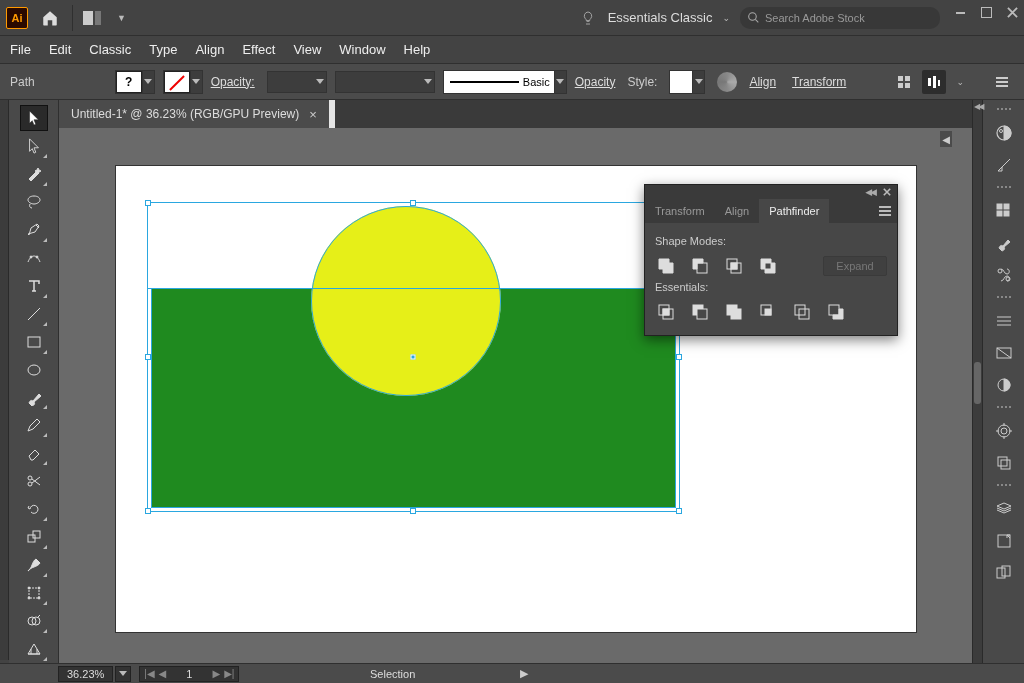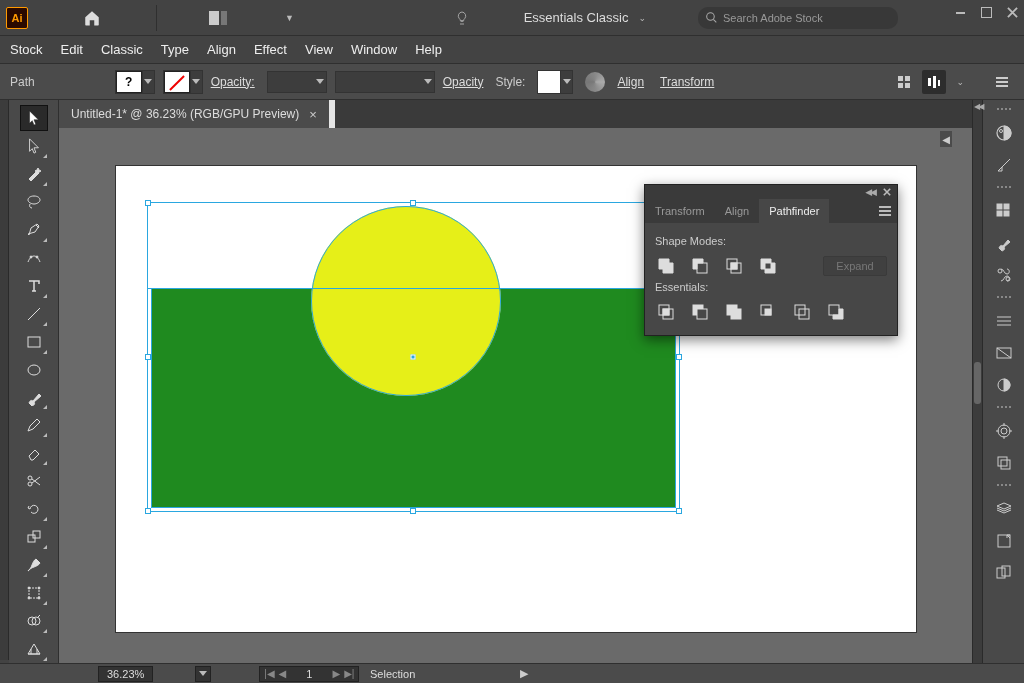--- a/index.html
+++ b/index.html
@@ -1,18 +1,18 @@
 <!DOCTYPE html>
 <html><head>
 <meta charset="utf-8">
 <style>
   * { box-sizing: border-box; margin: 0; padding: 0; font-family: "Segoe UI", Arial, sans-serif; user-select:none; }
   body { background:#434343; width:1024px; height:683px; overflow:hidden; color:#ccc; font-size:12px; position:relative;}
   
-  .titlebar { height:36px; background:#434343; display:flex; align-items:center; padding:0 6px; border-bottom:1px solid #2f2f2f;gap:42px;}
+  .titlebar { height:36px; background:#434343; display:flex; align-items:center; padding:0 6px; border-bottom:1px solid #2f2f2f;}
   .ai-logo { width:22px; height:22px; background:#2a0a00; border:1px solid #ff9a00; display:flex; align-items:center;justify-content:center; color:#ff9a00; font-weight:bold; font-size:11px; border-radius:2px;}
   .home-icon { margin-left:10px; width:24px;height:24px; display:flex;align-items:center;justify-content:center;}
   .home-icon svg{fill:#ddd;}
   .titlebar .divider { width:1px; height:26px; background:#2f2f2f; margin:0 10px;}
   .layout-switch { width:30px;height:20px; display:flex; align-items:center; gap:2px;}
   .layout-switch .ls1{width:10px;height:14px;background:#ccc;}
   .layout-switch .ls2{width:6px;height:14px;background:#777;}
   .chev { margin-left:4px; font-size:9px; color:#bbb;}
   .titlebar .spacer{flex:1;}
   .tip-icon{width:16px;height:16px;margin-right:12px;}
@@ -103,21 +103,21 @@
   .panel .menu span{width:12px;height:2px;background:#bbb;box-shadow:0 -4px 0 #bbb,0 4px 0 #bbb;}
   .panel .body{padding:8px 10px 12px;}
   .panel .lbl{color:#ccc;margin:4px 0 8px;}
   .icon-row{display:flex;gap:12px;align-items:center;}
   .pf-ico{width:22px;height:22px;}
   .pf-ico svg{fill:#ddd;stroke:#ddd;}
   .expand-btn{margin-left:auto;width:64px;height:20px;border:1px solid #3a3a3a;background:#404040;color:#777;display:flex;align-items:center;justify-content:center;font-size:11px;border-radius:2px;}
   .row2{margin-top:10px;}
 
   
-  .status{height:20px;background:#4b4b4b;border-top:1px solid #2f2f2f;display:flex;align-items:center;padding:0 8px;font-size:11px;color:#ddd;position:relative;gap:40px;}
+  .status{height:20px;background:#4b4b4b;border-top:1px solid #2f2f2f;display:flex;align-items:center;padding:0 8px;font-size:11px;color:#ddd;position:relative;}
   .status .zoom{background:#333;border:1px solid #222;padding:1px 8px;margin-right:2px;}
   .status .zd{width:16px;height:16px;background:#333;border:1px solid #222;display:flex;align-items:center;justify-content:center;margin-right:8px;}
   .status .zd::after{content:"";border-left:4px solid transparent;border-right:4px solid transparent;border-top:5px solid #bbb;}
   .nav-group{display:flex;align-items:center;gap:4px;background:#333;border:1px solid #222;padding:0 4px;height:16px;}
   .nav-btn{color:#888;font-size:10px;}
   .nav-page{background:#333;color:#ddd;padding:0 16px;}
   .status .sel-lbl{position:absolute;left:370px;}
   .status .play{position:absolute;left:520px;font-size:11px;color:#ccc;}
   .panel-collapse{position:absolute;left:940px;top:131px;width:12px;height:16px;display:flex;align-items:center;justify-content:center;color:#ccc;font-size:10px;background:#4b4b4b;}
 </style>
@@ -158,21 +158,21 @@
     <span class="win-max"></span>
     <span class="win-close">
         <svg viewBox="0 0 12 12">
           <path d="M1 1l10 10M11 1L1 11"></path>
         </svg>
       </span>
   </div>
 </div>
 
 <div class="menubar">
-  <span>Stock</span>
+  <span>File</span>
   <span>Edit</span>
   <span>Classic</span>
   <span>Type</span>
   <span>Align</span>
   <span>Effect</span>
   <span>View</span>
   <span>Window</span>
   <span>Help</span>
 </div>
 
@@ -189,20 +189,27 @@
     <div class="swatch swatch-none"></div>
       <div class="drop"></div>
   </div>
   <span class="ctrl-label link-t">Opacity:</span>
   <div class="group stroke-box">
       <div class="drop" style="border:none;margin-left:auto;"></div>
     </div>
   <div class="group fill-box">
       <div class="drop" style="border:none;margin-left:auto;"></div>
     </div>
+  <div class="group">
+    <div class="brush-box">
+        <div class="line"></div>
+        <span class="lbl">Basic</span>
+      </div>
+      <div class="drop"></div>
+  </div>
   <span class="ctrl-label link-t">Opacity</span>
   <span class="ctrl-label">Style:</span>
   <div class="group">
       <div class="style-sw"></div>
       <div class="drop"></div>
     </div>
   <div class="recolor"></div>
   <span class="link-t">Align</span>
   <span class="link-t" style="margin-left:8px">Transform</span>
   <div class="ctrl-spacer"></div>

